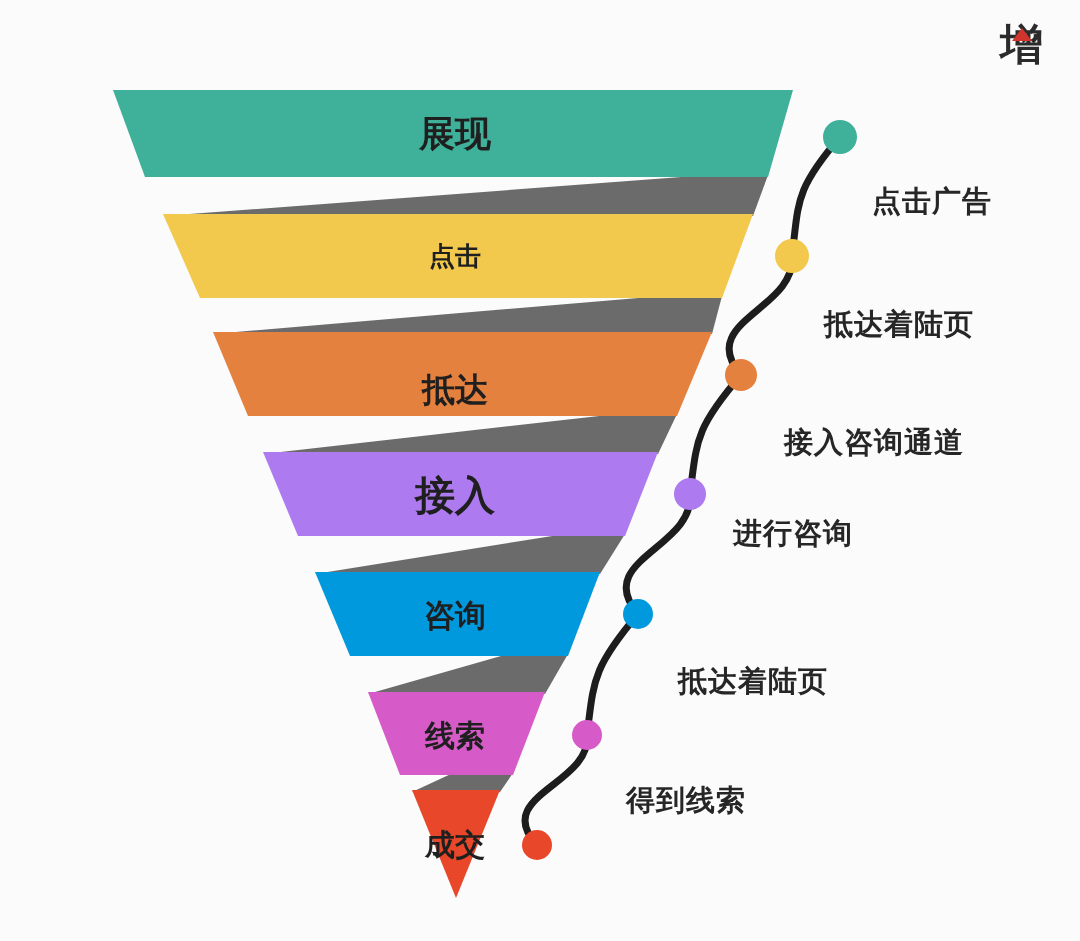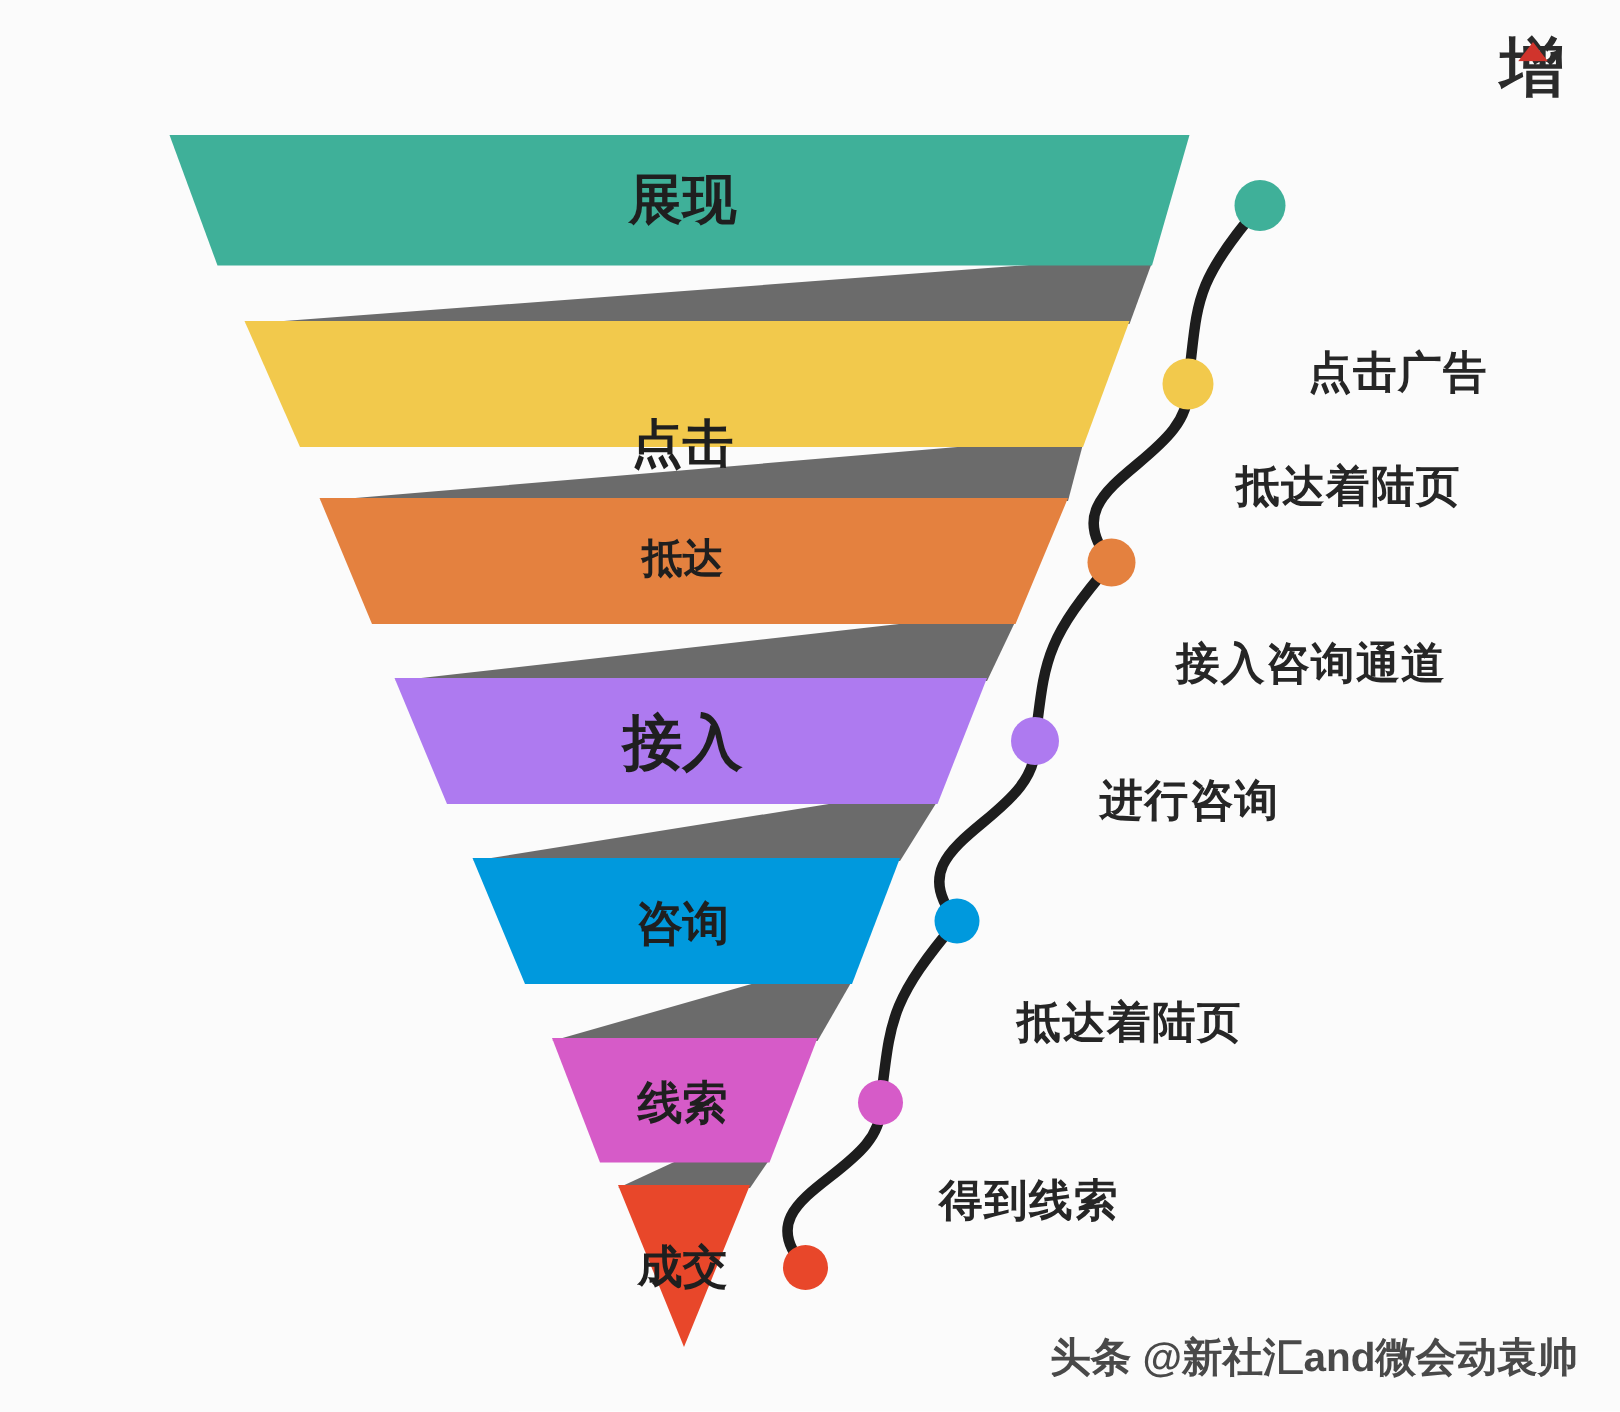--- a/index.html
+++ b/index.html
@@ -115,30 +115,29 @@
         <circle cx="741" cy="375" r="16" fill="#e4813f"></circle>
         <circle cx="690" cy="494" r="16" fill="#ae7af0"></circle>
         <circle cx="638" cy="614" r="15" fill="#0099dd"></circle>
         <circle cx="587" cy="735" r="15" fill="#d65bc8"></circle>
         <circle cx="537" cy="845" r="15" fill="#e8472a"></circle>
       </g>
   </svg>
 
   <div id="stage-label-layer">
       <div class="stage-label" style="left: 455px; top: 134px; font-size: 36px;">展现</div>
-      <div class="stage-label" style="left: 455px; top: 256px; font-size: 34px; margin-top: 40px;">点击</div>
-      <div class="stage-label" style="left: 455px; top: 372px; font-size: 27px;">抵达</div>
+      <div class="stage-label" style="left: 455px; top: 256px; font-size: 26px;">点击</div>
+      <div class="stage-label" style="left: 455px; top: 390px; font-size: 33px;">抵达</div>
       <div class="stage-label" style="left: 455px; top: 495px; font-size: 40px;">接入</div>
       <div class="stage-label" style="left: 455px; top: 616px; font-size: 31px;">咨询</div>
       <div class="stage-label" style="left: 455px; top: 736px; font-size: 30px;">线索</div>
       <div class="stage-label" style="left: 455px; top: 845px; font-size: 30px;">成交</div>
     </div>
   <div id="step-label-layer">
-      <div class="step-label" style="left: 872px; top: 182px; margin-top: 47px;">点击广告</div>
+      <div class="step-label" style="left: 872px; top: 182px;">点击广告</div>
       <div class="step-label" style="left: 824px; top: 305px;">抵达着陆页</div>
       <div class="step-label" style="left: 784px; top: 423px;">接入咨询通道</div>
       <div class="step-label" style="left: 733px; top: 514px;">进行咨询</div>
       <div class="step-label" style="left: 678px; top: 662px;">抵达着陆页</div>
       <div class="step-label" style="left: 626px; top: 781px;">得到线索</div>
     </div>
 
-  <div id="watermark">头条 @新社汇and微会动袁帅</div>
 </div>
 
 </body></html>

